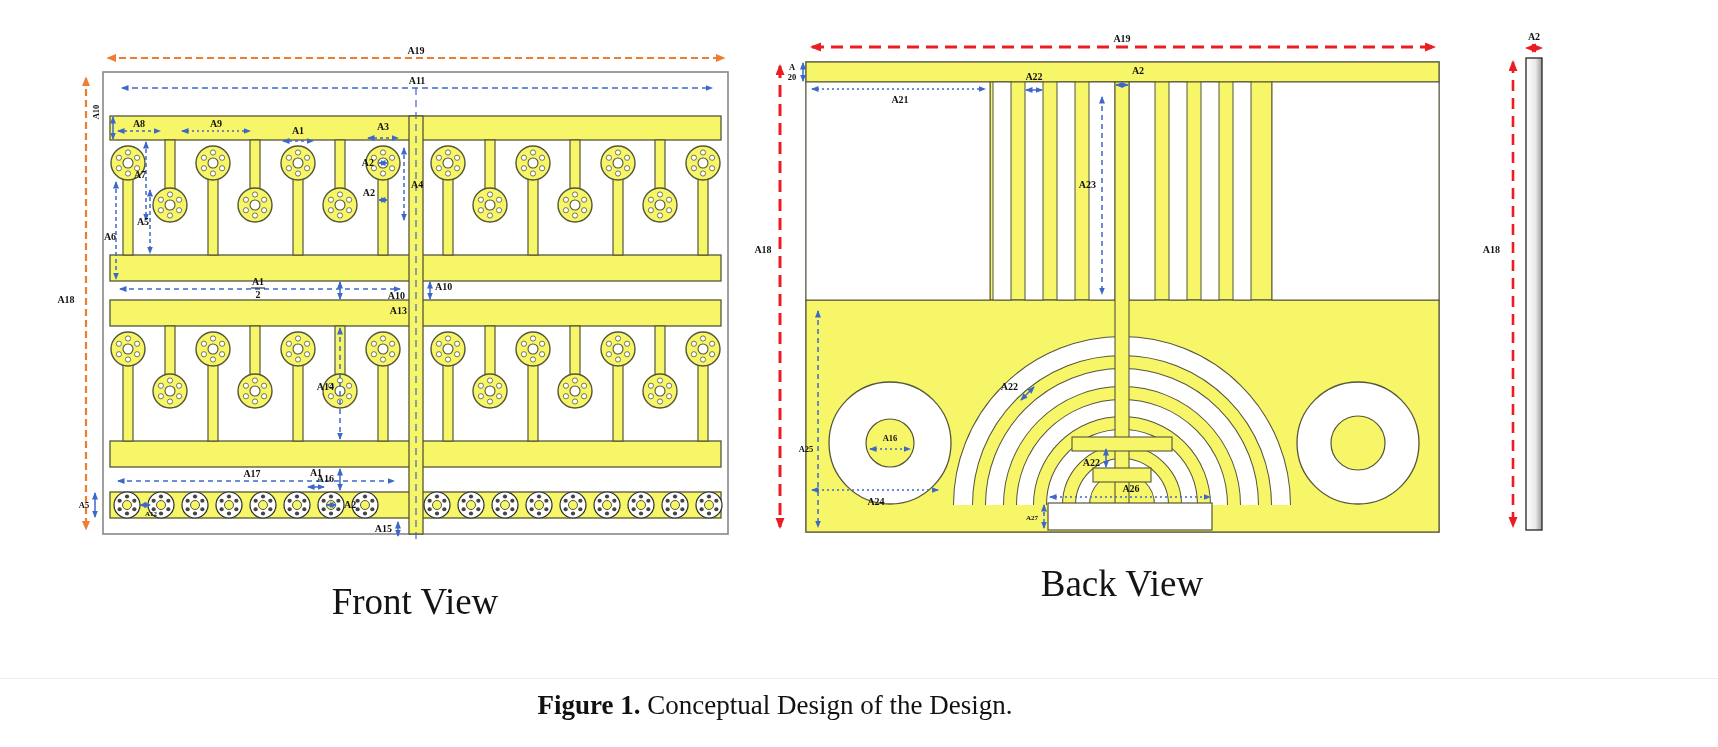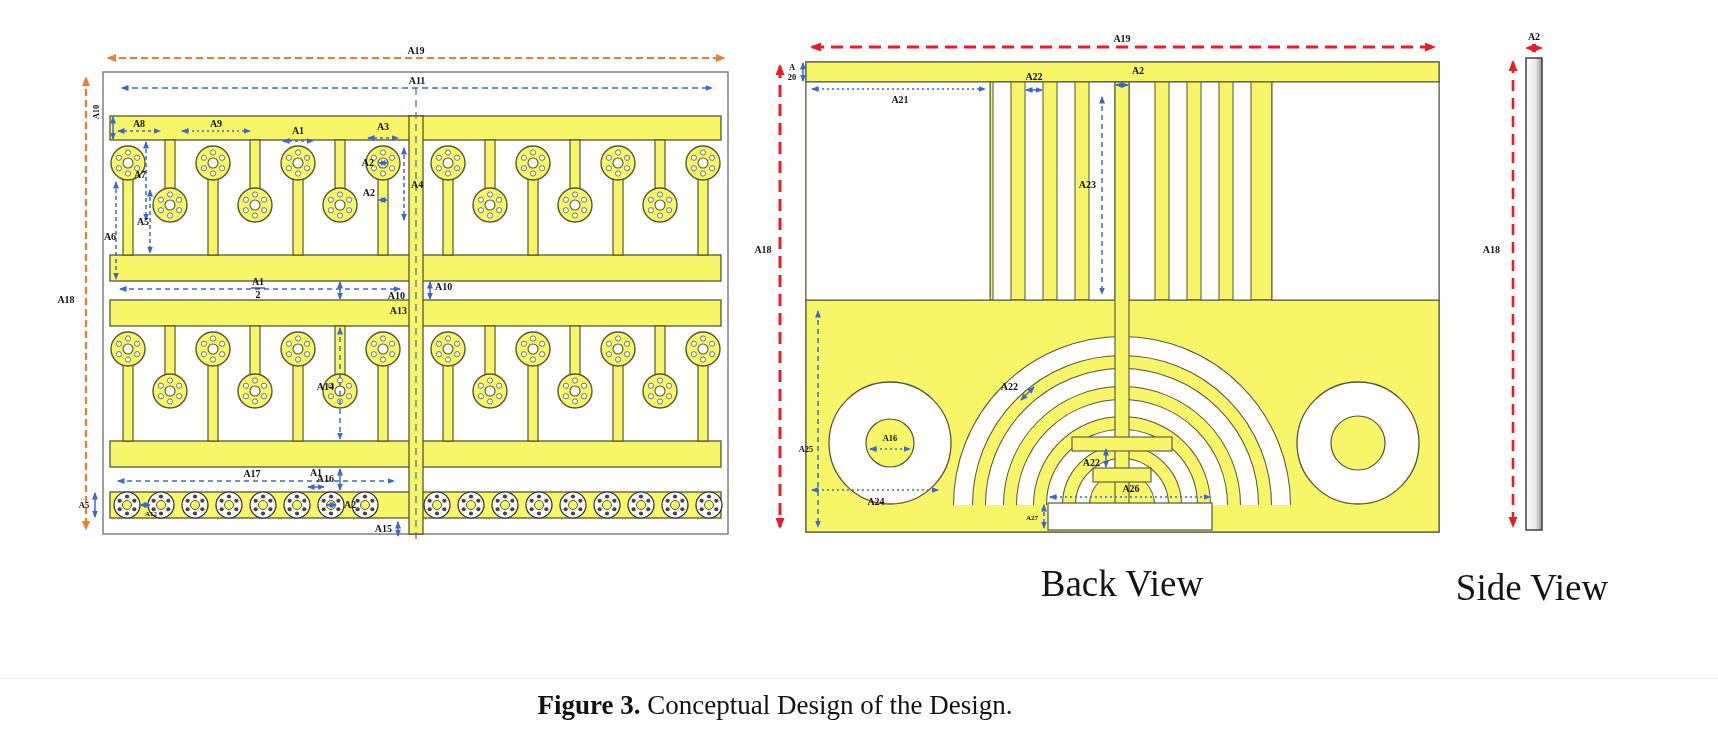--- a/index.html
+++ b/index.html
@@ -312,20 +312,20 @@
 
   <g>
     <rect x="1526" y="58" width="16" height="472" fill="url(#sidegrad)" stroke="#333" stroke-width="1.4"></rect>
     <line x1="1513" y1="62" x2="1513" y2="526" stroke="#EC1C24" stroke-width="2.6" stroke-dasharray="11 7" marker-start="url(#mR)" marker-end="url(#mR)"></line>
     <line x1="1527" y1="48" x2="1541" y2="48" stroke="#EC1C24" stroke-width="1.6" marker-start="url(#mR)" marker-end="url(#mR)"></line>
     <text class="dim" x="1534" y="40" text-anchor="middle">A2</text>
     <text class="dim" x="1500" y="253" text-anchor="end">A18</text>
   </g>
 </svg>
 
+<div class="view-title" style="left:415px;top:580px;">Front View</div>
 <div class="view-title" style="left:1122px;top:562px;">Back View</div>
-<div class="view-title" style="left:1532px;top:566px;">Side View</div>
 
 <div class="separator"></div>
 
-<div class="caption"><b>Figure 3.</b><span> Conceptual Design of the Design.</span></div>
+<div class="caption"><b>Figure 1.</b><span> Conceptual Design of the Design.</span></div>
 
 </div>
 
 </body></html>

